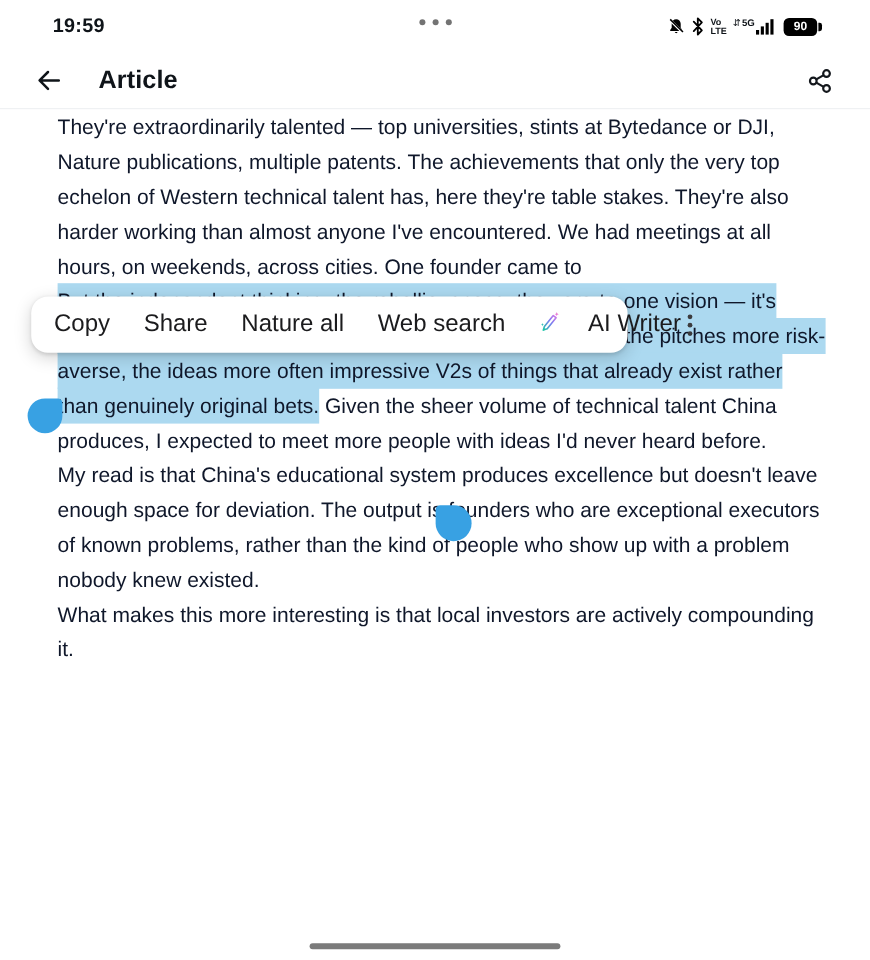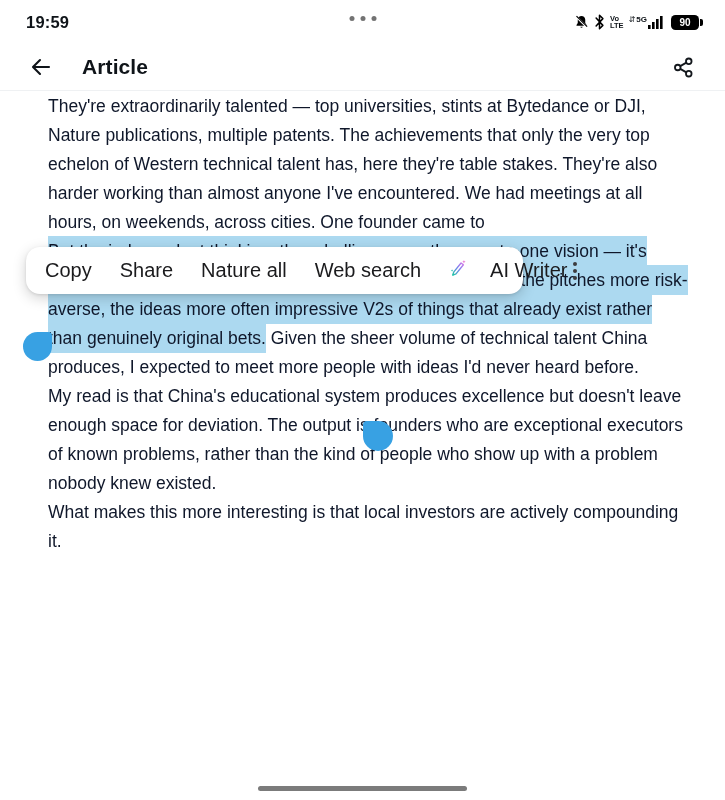--- a/index.html
+++ b/index.html
@@ -9,21 +9,21 @@
     background: #ffffff;
     color: #0f1419;
     overflow: hidden;
   }
   .page { position: relative; width: 725px; height: 800px; background: #fff; }
 
   
   .status-bar {
     position: absolute; top: 0; left: 0; right: 0; height: 44px;
     display: flex; align-items: center;
-    padding: 0 26px;
+    padding: 0 44px;
   }
   .status-time { font-size: 16.5px; font-weight: 600; letter-spacing: .2px; }
   .camera-dots {
     position: absolute; left: 50%; top: 16px; transform: translateX(-50%);
     display: flex; gap: 6px;
   }
   .camera-dots i { width: 5px; height: 5px; border-radius: 50%; background: #737373; }
   .status-right {
     margin-left: auto; display: flex; align-items: center; gap: 5px;
   }

